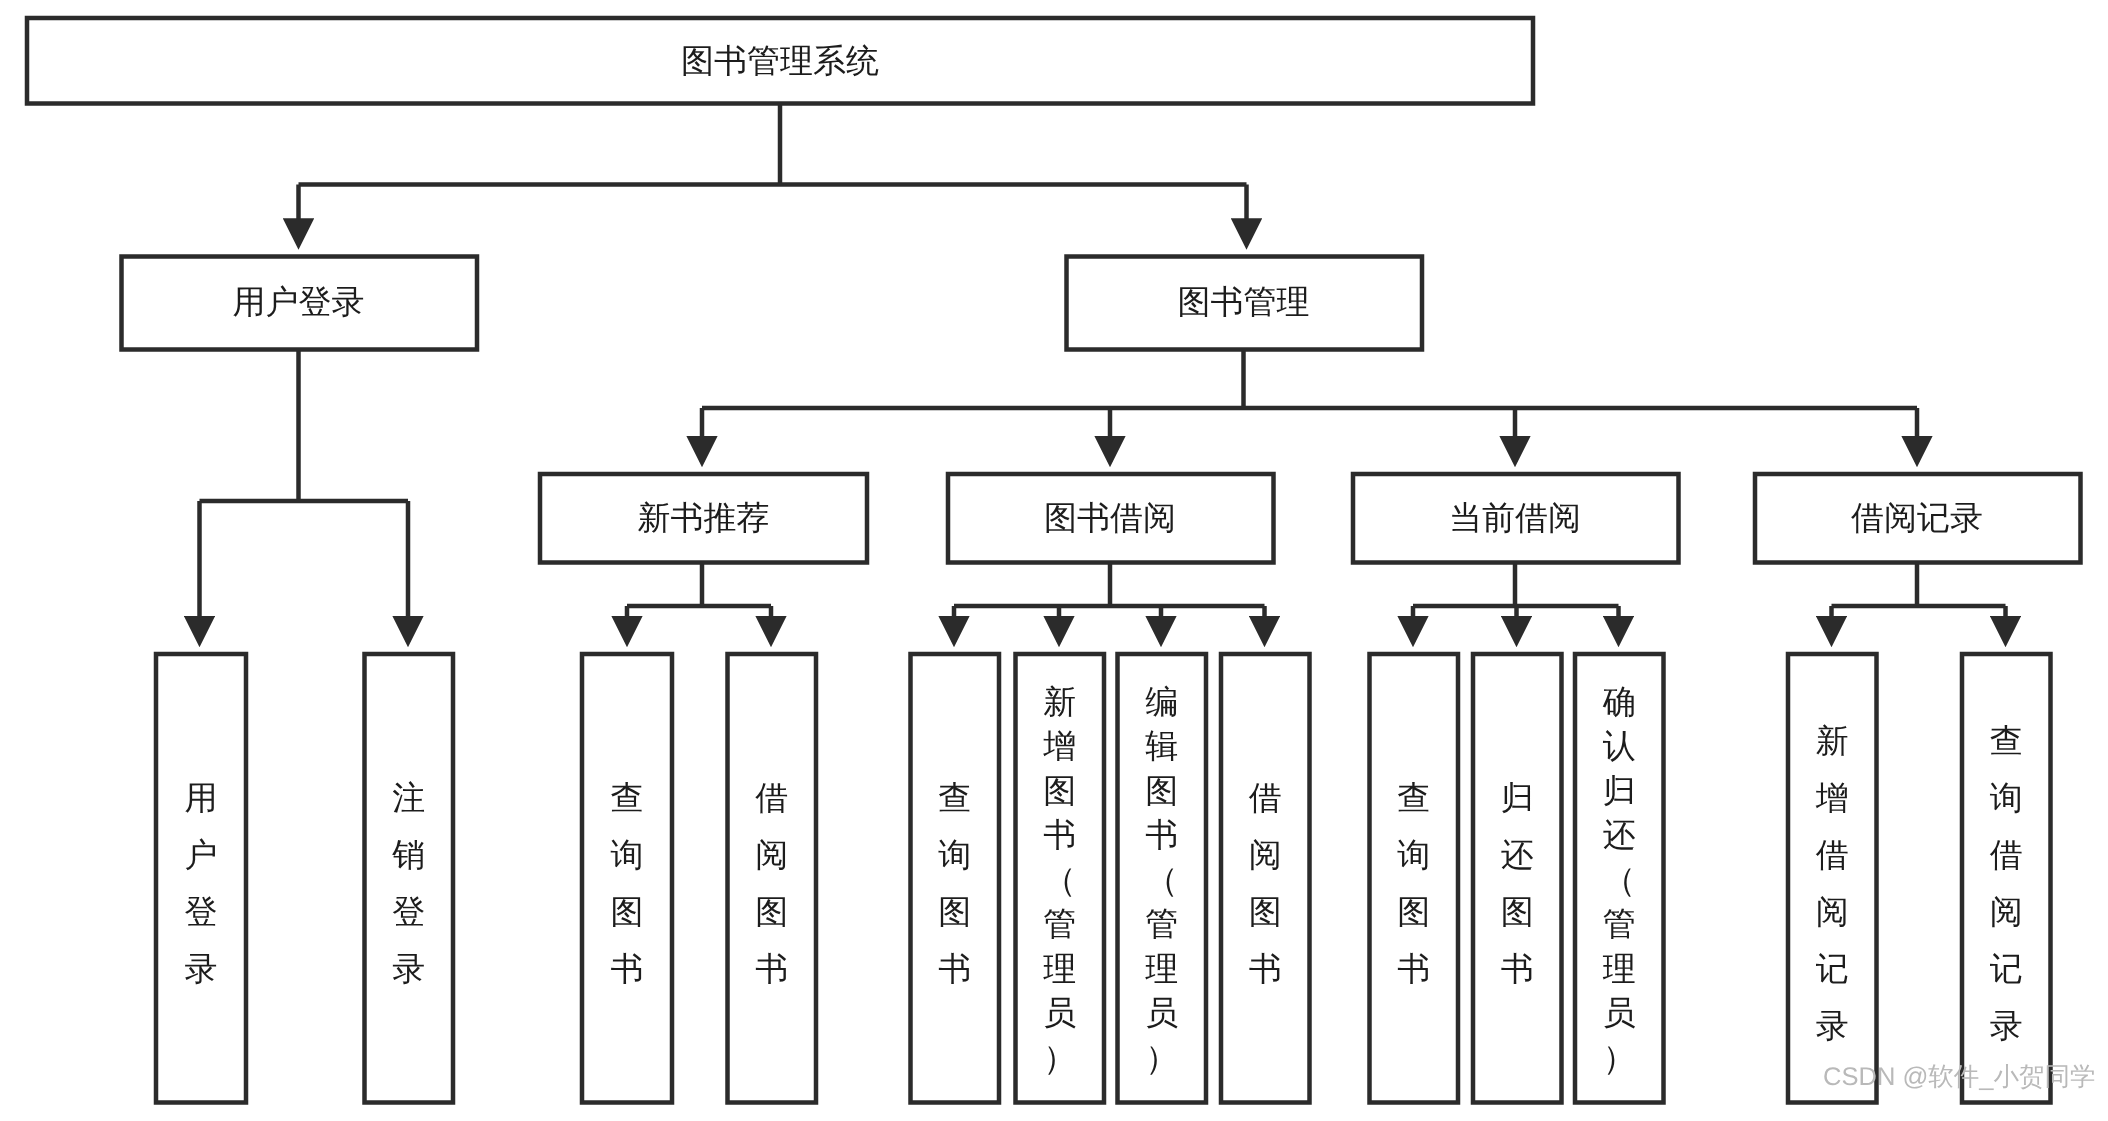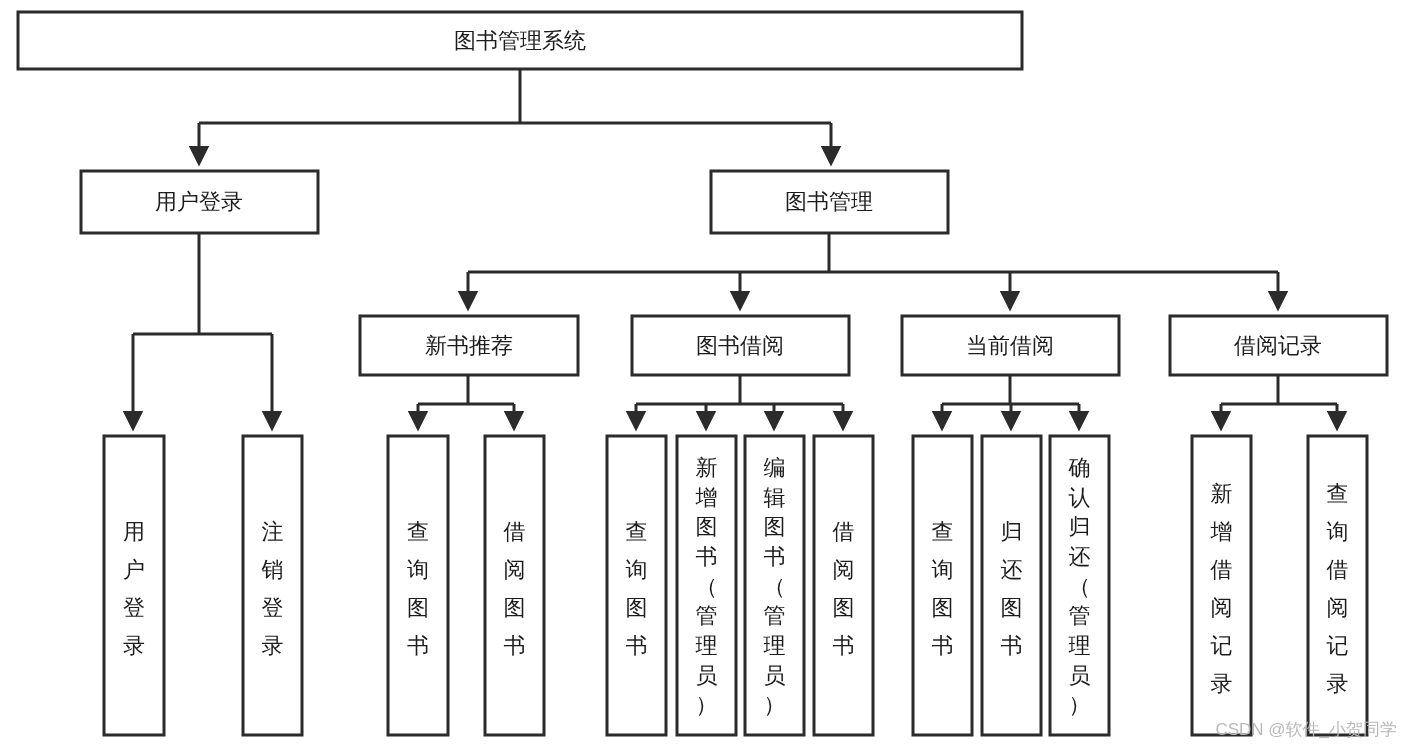--- a/index.html
+++ b/index.html
@@ -41,21 +41,21 @@
     stroke: #2b2b2b;
     stroke-width: 3;
     fill: none;
   }
   .arrow-head {
     fill: #2b2b2b;
   }
   .watermark {
     position: absolute;
     right: 8px;
-    bottom: 6px;
+    bottom: 18px;
     font-family: "Liberation Sans", "DejaVu Sans", sans-serif;
     font-size: 17px;
     color: #b9b9b9;
     white-space: nowrap;
     pointer-events: none;
   }
 </style>
 </head>
 <body>
 

